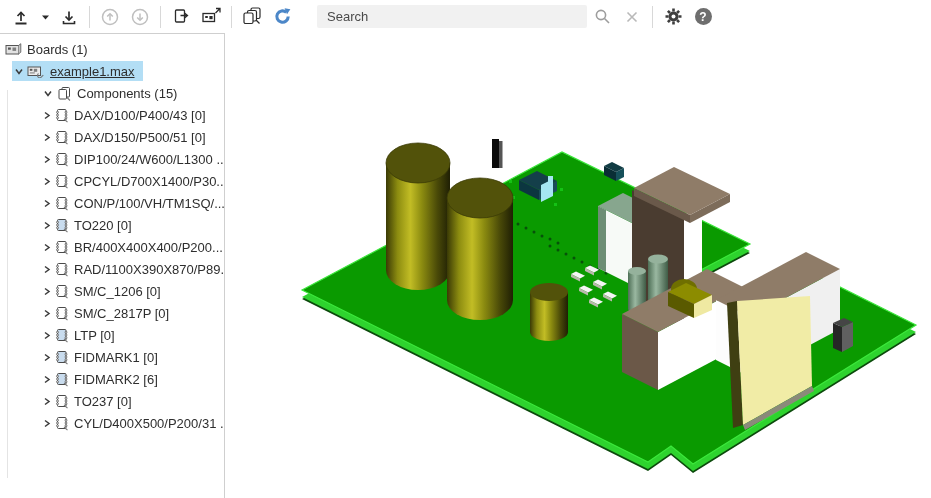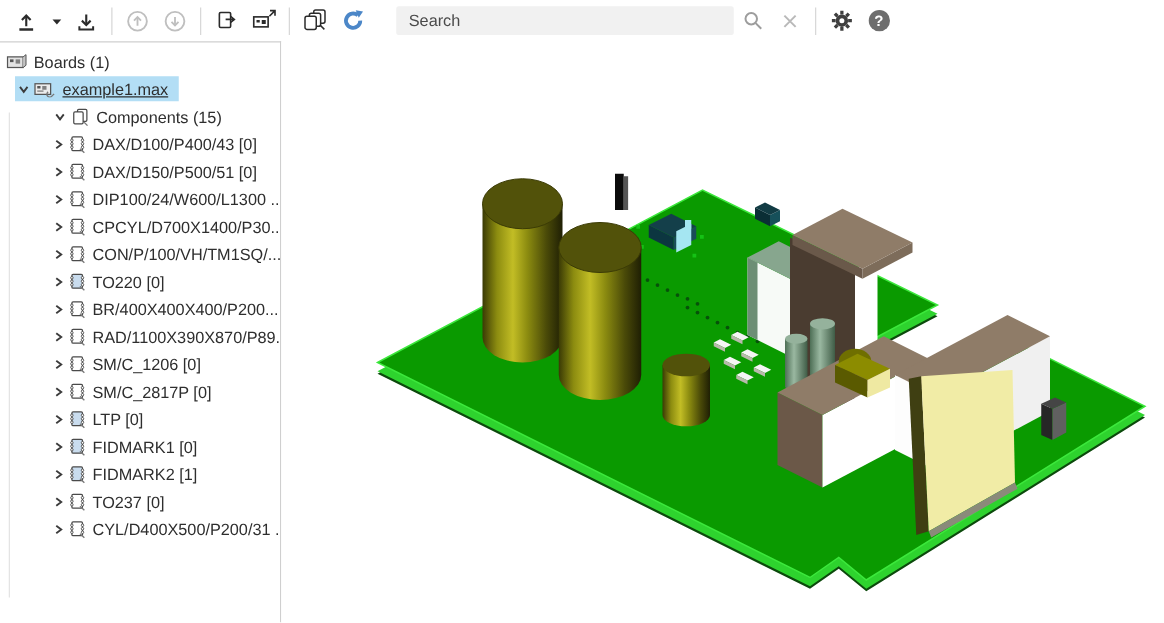--- a/index.html
+++ b/index.html
@@ -489,21 +489,21 @@
             <rect class="body" x="2.5" y="1.5" width="8.5" height="11" rx="1" stroke="#4a4a4a" stroke-width="1"></rect>
             <circle cx="2.5" cy="4.2" r="1" fill="#fff" stroke="#4a4a4a" stroke-width="0.7"></circle>
             <circle cx="2.5" cy="7" r="1" fill="#fff" stroke="#4a4a4a" stroke-width="0.7"></circle>
             <circle cx="2.5" cy="9.8" r="1" fill="#fff" stroke="#4a4a4a" stroke-width="0.7"></circle>
             <circle cx="11" cy="4.2" r="1" fill="#fff" stroke="#4a4a4a" stroke-width="0.7"></circle>
             <circle cx="11" cy="7" r="1" fill="#fff" stroke="#4a4a4a" stroke-width="0.7"></circle>
             <circle cx="11" cy="9.8" r="1" fill="#fff" stroke="#4a4a4a" stroke-width="0.7"></circle>
             <path d="M9 11 l3.5 3.2" stroke="#777" stroke-width="1.1"></path>
           </svg>
         </span>
-        <span class="lbl">FIDMARK2 [1]</span>
+        <span class="lbl">FIDMARK2 [6]</span>
       </span>
     </div>
 
     <div class="row lvl3">
       <span class="rowbody">
         <span class="chev">
           <svg width="8" height="9" viewBox="0 0 8 9">
               <path d="M2 1.5 L6 4.5 L2 7.5" fill="none" stroke="#3c3c3c" stroke-width="1.5"></path>
             </svg>
         </span>

